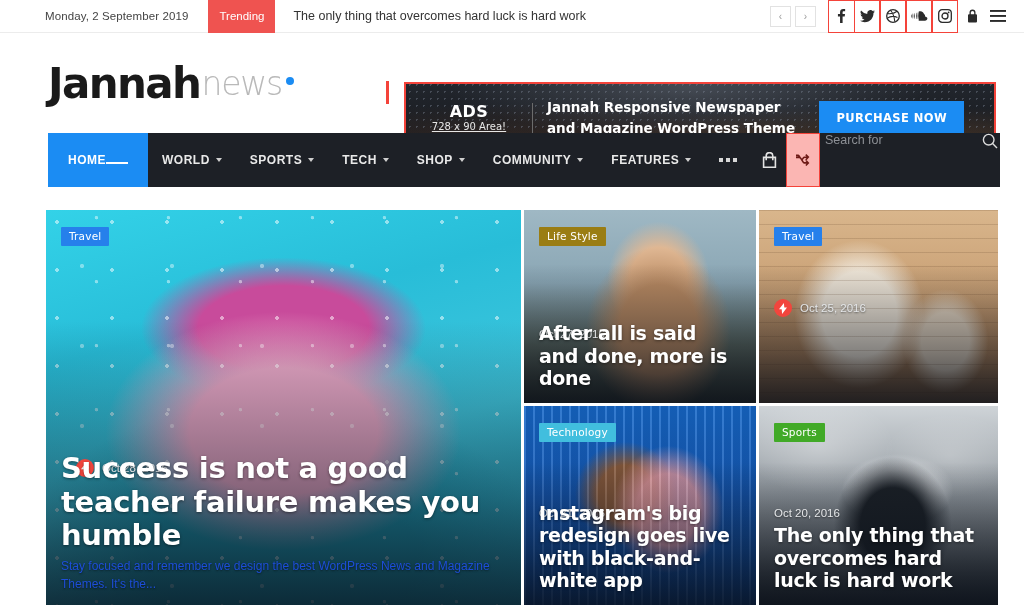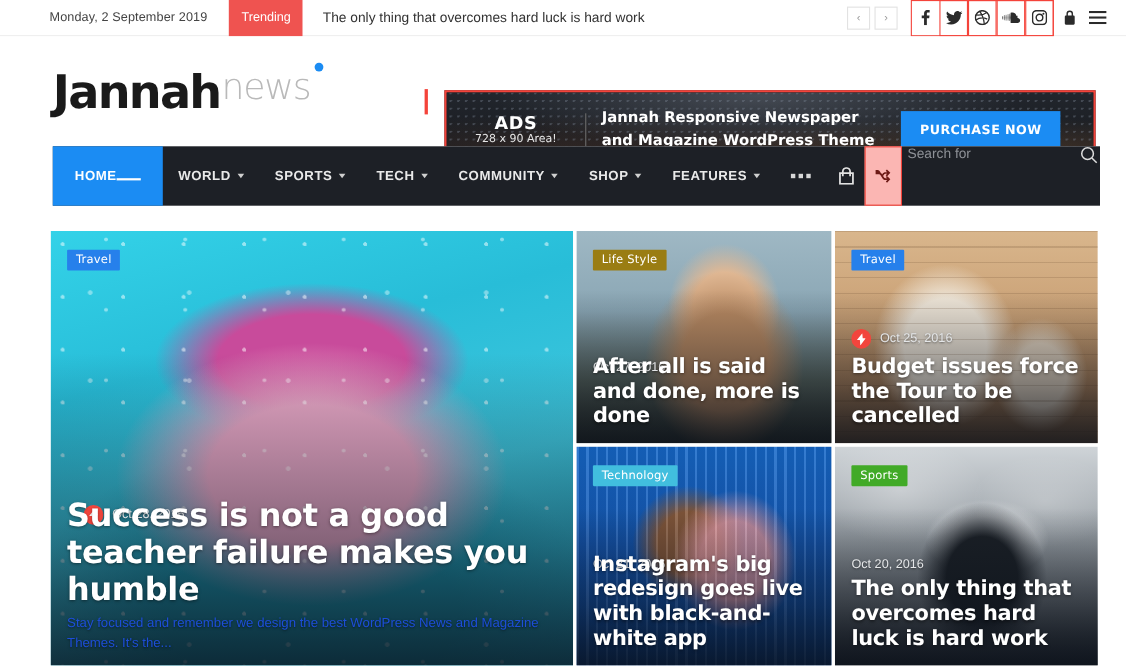--- a/index.html
+++ b/index.html
@@ -56,21 +56,21 @@
     width:24px; height:33px; display:flex; align-items:center; justify-content:center;
     color:#2b2b2b; margin-left:2px;
   }
 
   
   .header{
     height:100px; width:100%; background:#fff;
     display:flex; align-items:center; position:relative;
   }
   .logo{
-    margin-left:48px; display:flex; align-items:flex-start;
+    margin-left:48px; display:flex; align-items:center;
     font-family:"DejaVu Sans", sans-serif;
   }
   .logo-main{
     font-size:42px; font-weight:bold; color:#1a1a1a; letter-spacing:-1.6px;
   }
   .logo-sub{
     font-size:33px; font-weight:300; color:#b9b9b9; letter-spacing:-1.2px; margin-left:1px;
   }
   .logo-dot{
     width:8px; height:8px; border-radius:50%; background:#1b8cf3;
@@ -97,21 +97,21 @@
       radial-gradient(ellipse at 22% 95%, rgba(160,90,50,.22), transparent 50%),
       linear-gradient(180deg,#22262d 0%, #15171b 100%);
     background-size: 7px 7px, auto, auto, auto, auto;
   }
   .ad-inner{ position:relative; display:flex; align-items:center; width:100%; padding:0 30px 0 0;}
   .ad-label{
     width:126px; text-align:center; color:#fff; line-height:1.15;
     font-family:"DejaVu Sans", sans-serif;
   }
   .ad-label .l1{ font-size:16px; font-weight:bold; letter-spacing:.5px;}
-  .ad-label .l2{ font-size:10px; color:#e6e6e6; }
+  .ad-label .l2{ font-size:10px; color:#e6e6e6;text-decoration:underline; }
   .ad-div{ width:1px; height:30px; background:#6c6c6c; margin:0 14px 0 0;}
   .ad-title{
     color:#fff; font-size:13.5px; font-weight:bold; line-height:1.55;
     font-family:"DejaVu Sans", sans-serif; max-width:265px;
   }
   .ad-btn{
     margin-left:auto; background:#1b8cf3; color:#fff;
     font-size:11.5px; font-weight:bold; letter-spacing:.4px;
     padding:10px 17px; white-space:nowrap;
     font-family:"DejaVu Sans", sans-serif;
@@ -374,25 +374,25 @@
     </div>
     <div class="nav-item">
       <span>SPORTS</span>
       <i class="caret"></i>
     </div>
     <div class="nav-item">
       <span>TECH</span>
       <i class="caret"></i>
     </div>
     <div class="nav-item">
+      <span>SHOP</span>
+      <i class="caret"></i>
+    </div>
+    <div class="nav-item">
       <span>COMMUNITY</span>
-      <i class="caret"></i>
-    </div>
-    <div class="nav-item">
-      <span>SHOP</span>
       <i class="caret"></i>
     </div>
     <div class="nav-item">
       <span>FEATURES</span>
       <i class="caret"></i>
     </div>
 
     <div class="nav-dots">
       <i></i>
       <i></i>
@@ -457,21 +457,20 @@
     <div class="shade"></div>
     <span class="cat" style="background:#2680eb">Travel</span>
     <div class="meta">
       <span class="bolt">
         <svg width="8" height="11" viewBox="0 0 8 11">
             <path fill="currentColor" d="M4.9 0 0 6.2h2.7L3.1 11 8 4.5H5.3z"></path>
           </svg>
       </span>
       <span class="date">Oct 25, 2016</span>
     </div>
-    <div class="ttl">Budget issues force the Tour to be cancelled</div>
   </div>
 
   <div class="tile sm3">
     <div class="ph ph-insta"></div>
     <div class="shade"></div>
     <span class="cat" style="background:#41bede">Technology</span>
     <div class="meta">
       <span class="date">Oct 21, 2016</span>
     </div>
     <div class="ttl">Instagram's big redesign goes live with black-and-white app</div>

